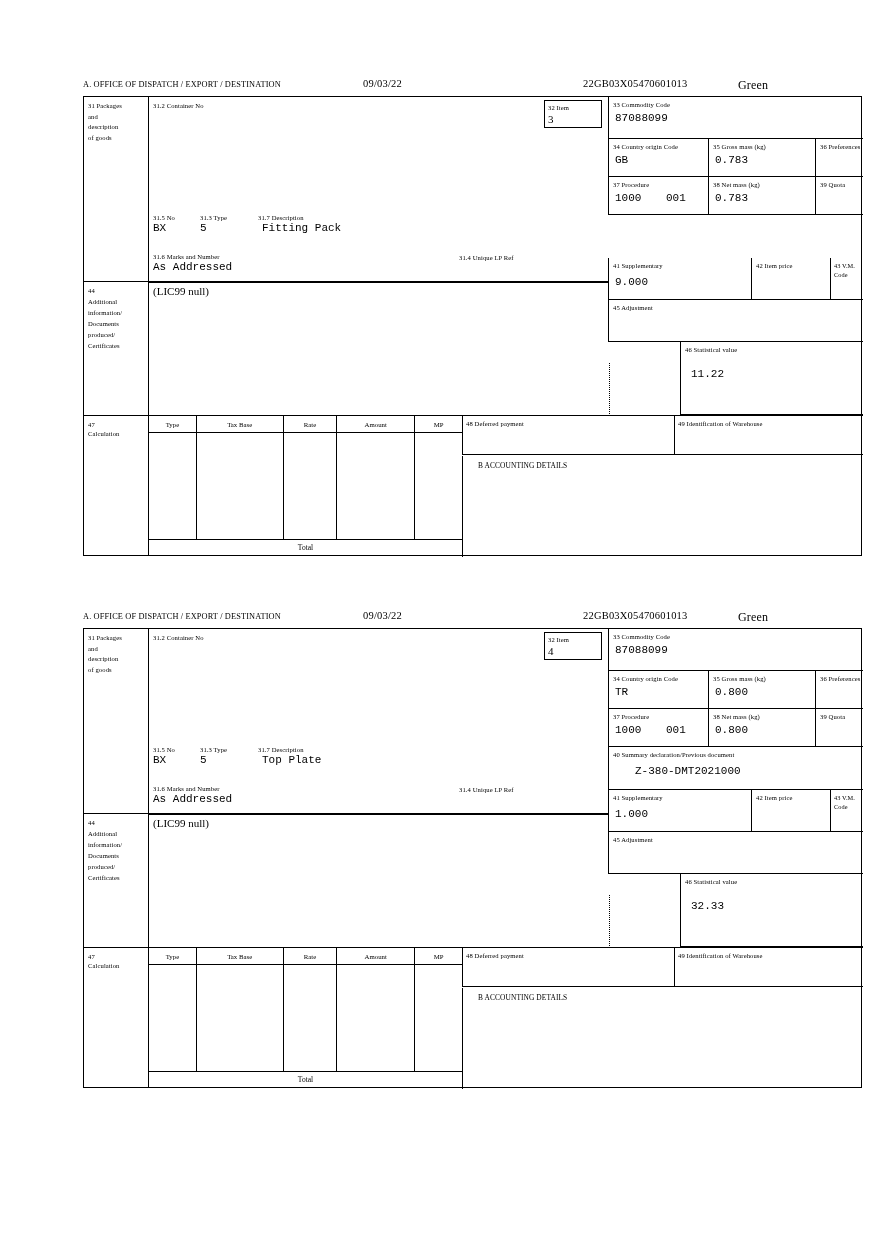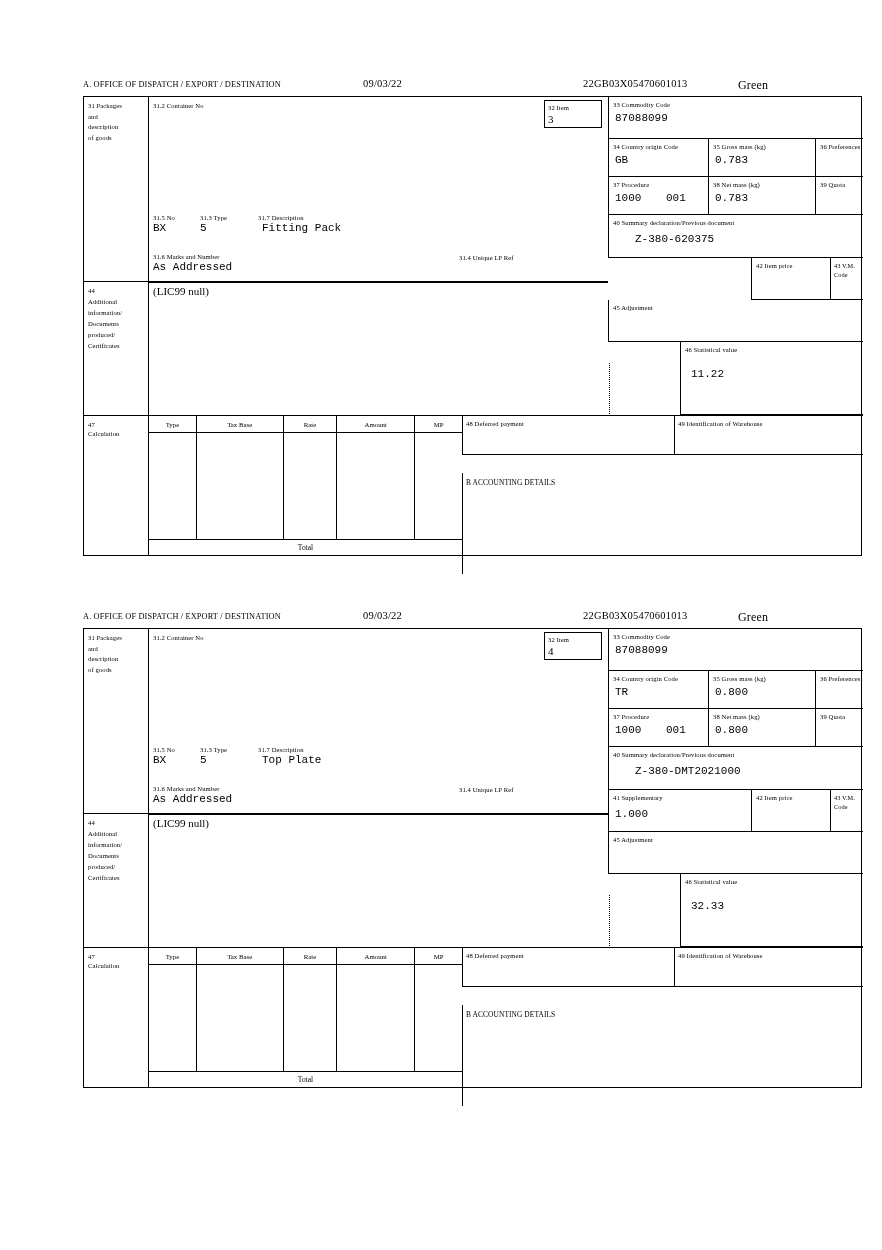--- a/index.html
+++ b/index.html
@@ -196,23 +196,23 @@
     padding: 3px 0 0 3px;
   }
   .c49 {
     left: 590px; top: 318px; width: 189px; height: 40px;
     border-left: 1px solid #000;
     border-top: 1px solid #000;
     border-bottom: 1px solid #000;
     padding: 3px 0 0 3px;
   }
   .cB {
-    left: 378px; top: 376px; width: 401px; height: 101px;
+    left: 378px; top: 359px; width: 401px; height: 101px;
     border-left: 1px solid #000;
-    padding: 5px 0 0 3px;
+    padding: 5px 0 0 15px;
   }
   .cB .lbl { font-size: 7.4px; }
   .f33 {
     left: 524px; top: 0; width: 255px; height: 42px;
     border-left: 1px solid #000; border-bottom: 1px solid #000;
     padding: 3px 0 0 4px;
   }
   .f34 {
     left: 524px; top: 42px; width: 100px; height: 38px;
     border-left: 1px solid #000; border-bottom: 1px solid #000;
@@ -404,23 +404,23 @@
         </div>
       </div>
       <div class="cell f38">
         <div class="lbl">38 Net mass (kg)</div>
         <div class="val fv">0.783</div>
       </div>
       <div class="cell f39">
         <div class="lbl">39 Quota</div>
         <div class="val fv"></div>
       </div>
-      <div class="cell f40">
-        <div class="lbl">40 Summary declaration/Previous document</div>
-        <div class="val fv" style="margin-left:22px;margin-top:6px;">Z-380-620375</div>
+      <div class="cell f41">
+        <div class="lbl">41 Supplementary</div>
+        <div class="val fv" style="margin-top:6px;">9.000</div>
       </div>
       <div class="cell f42">
         <div class="lbl">42 Item price</div>
         <div class="val fv"></div>
       </div>
       <div class="cell f43">
         <div class="lbl">43 V.M. Code</div>
         <div class="val fv"></div>
       </div>
       <div class="cell f45">

